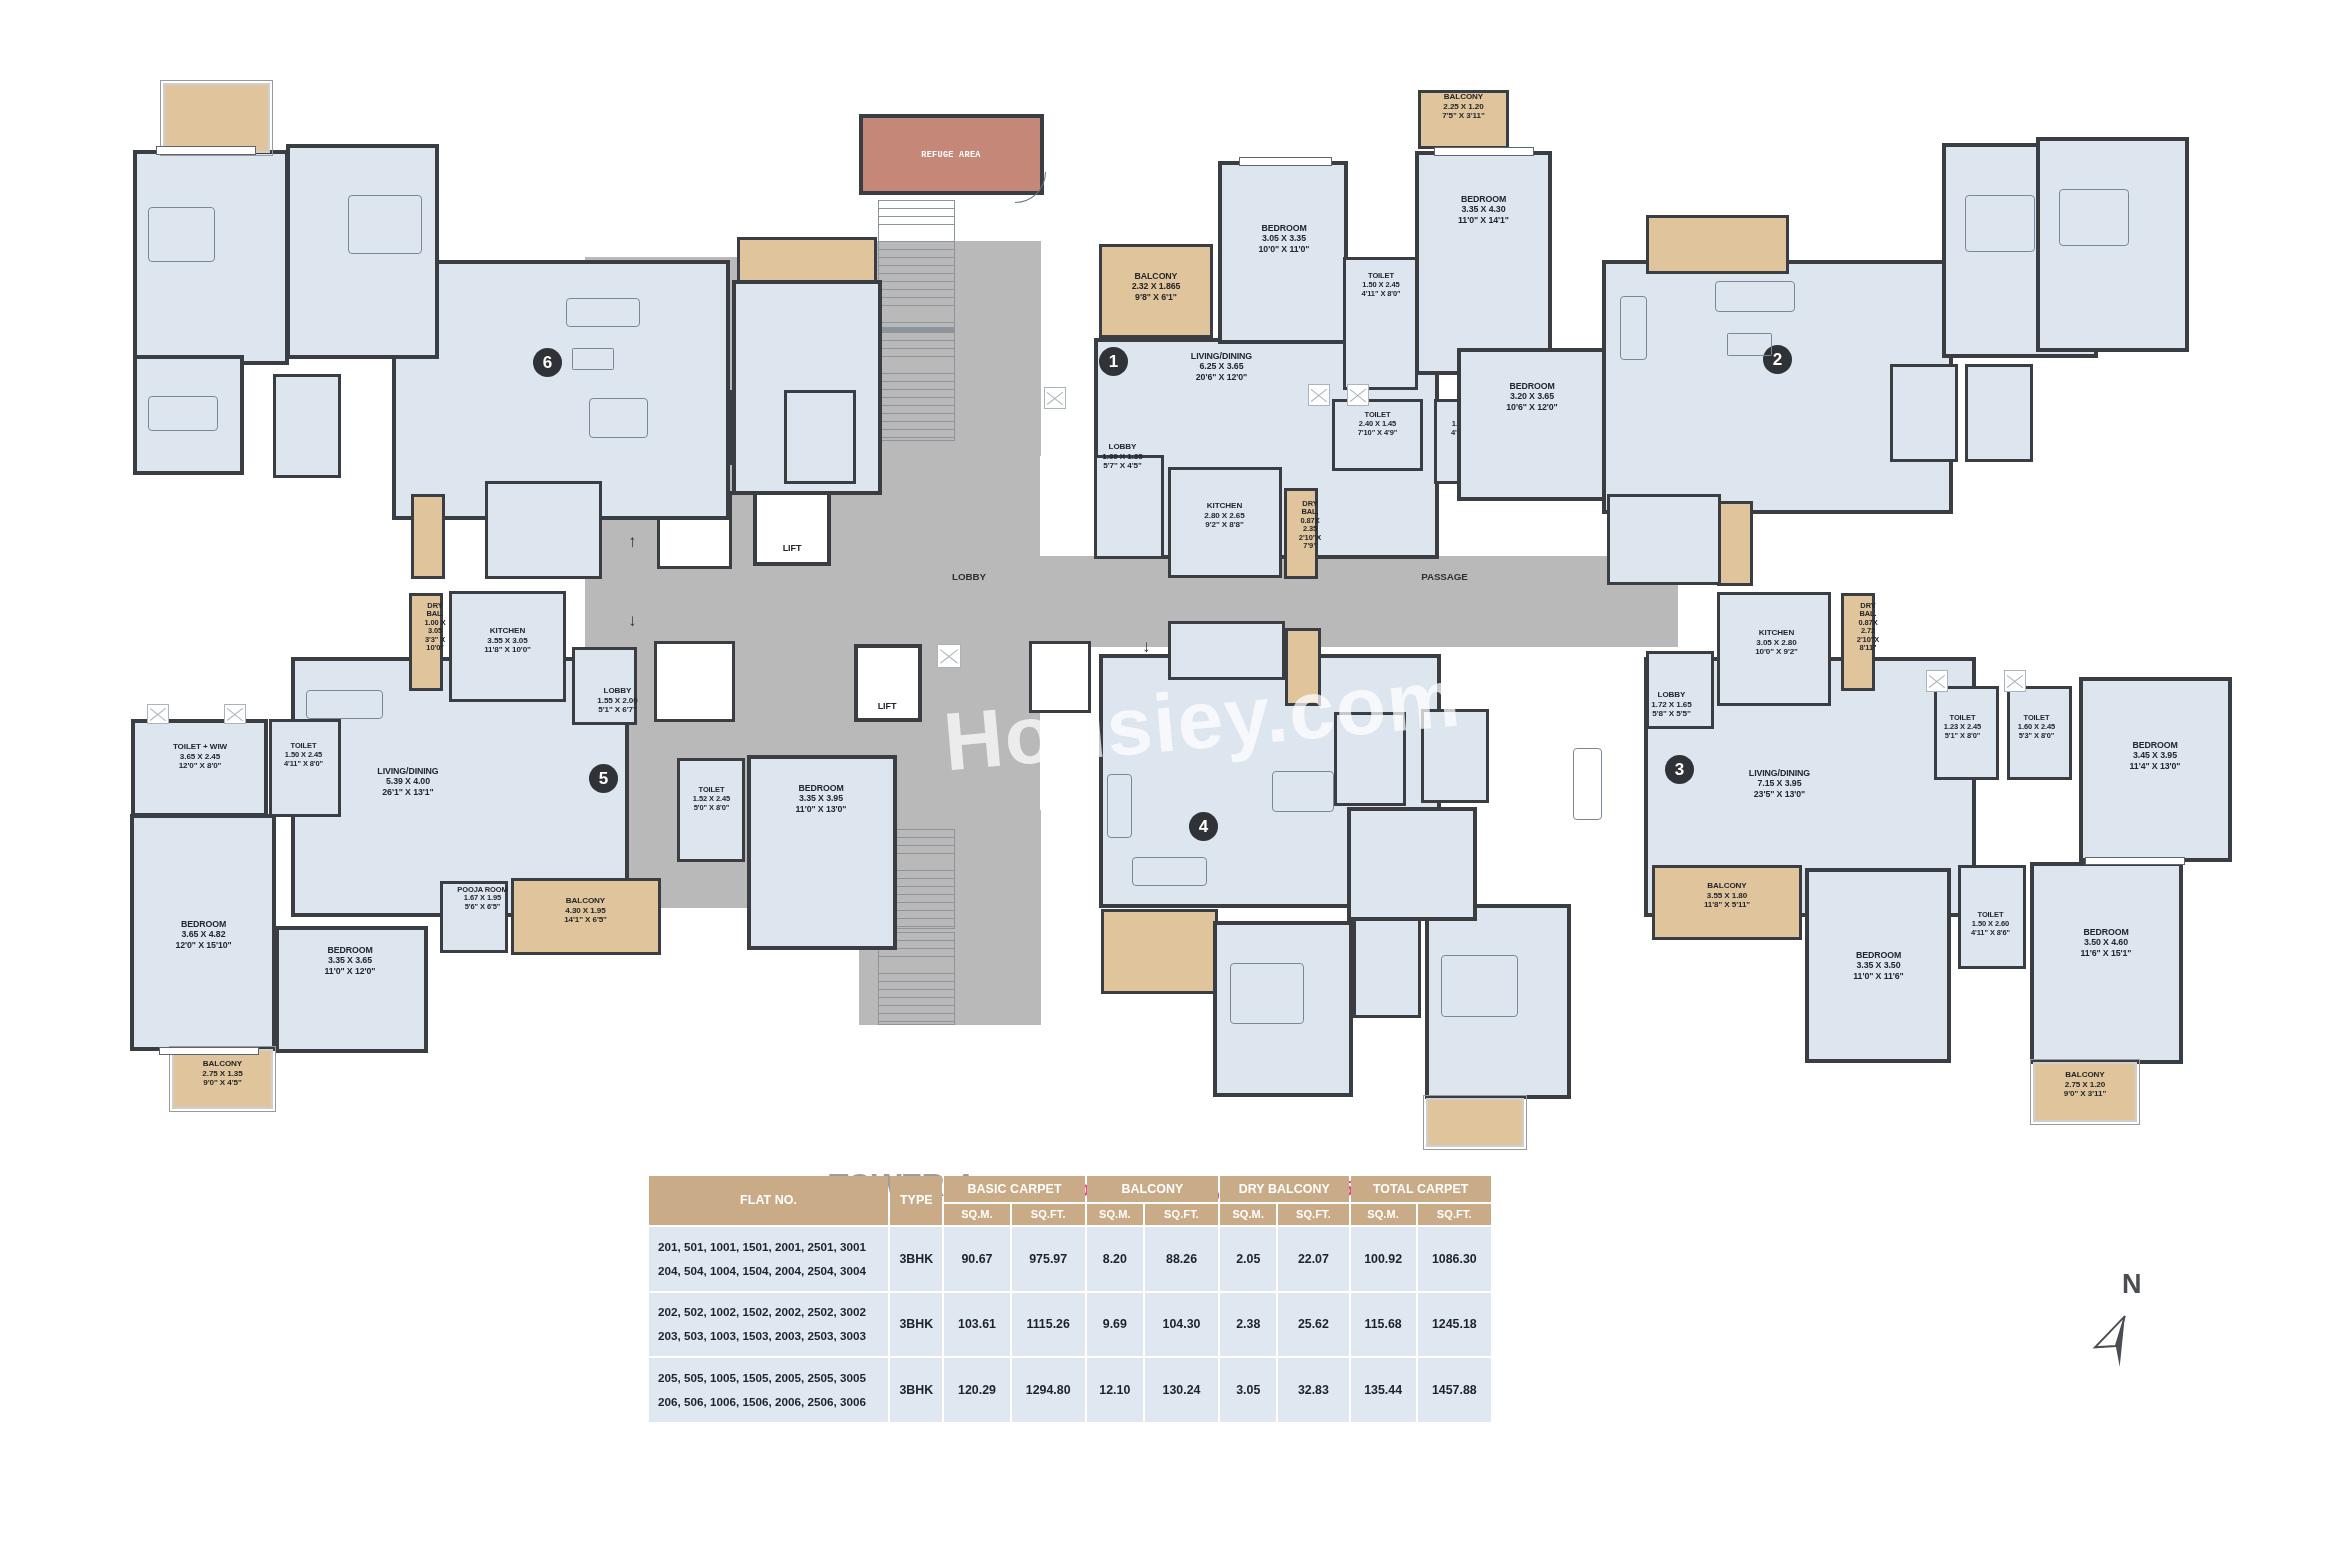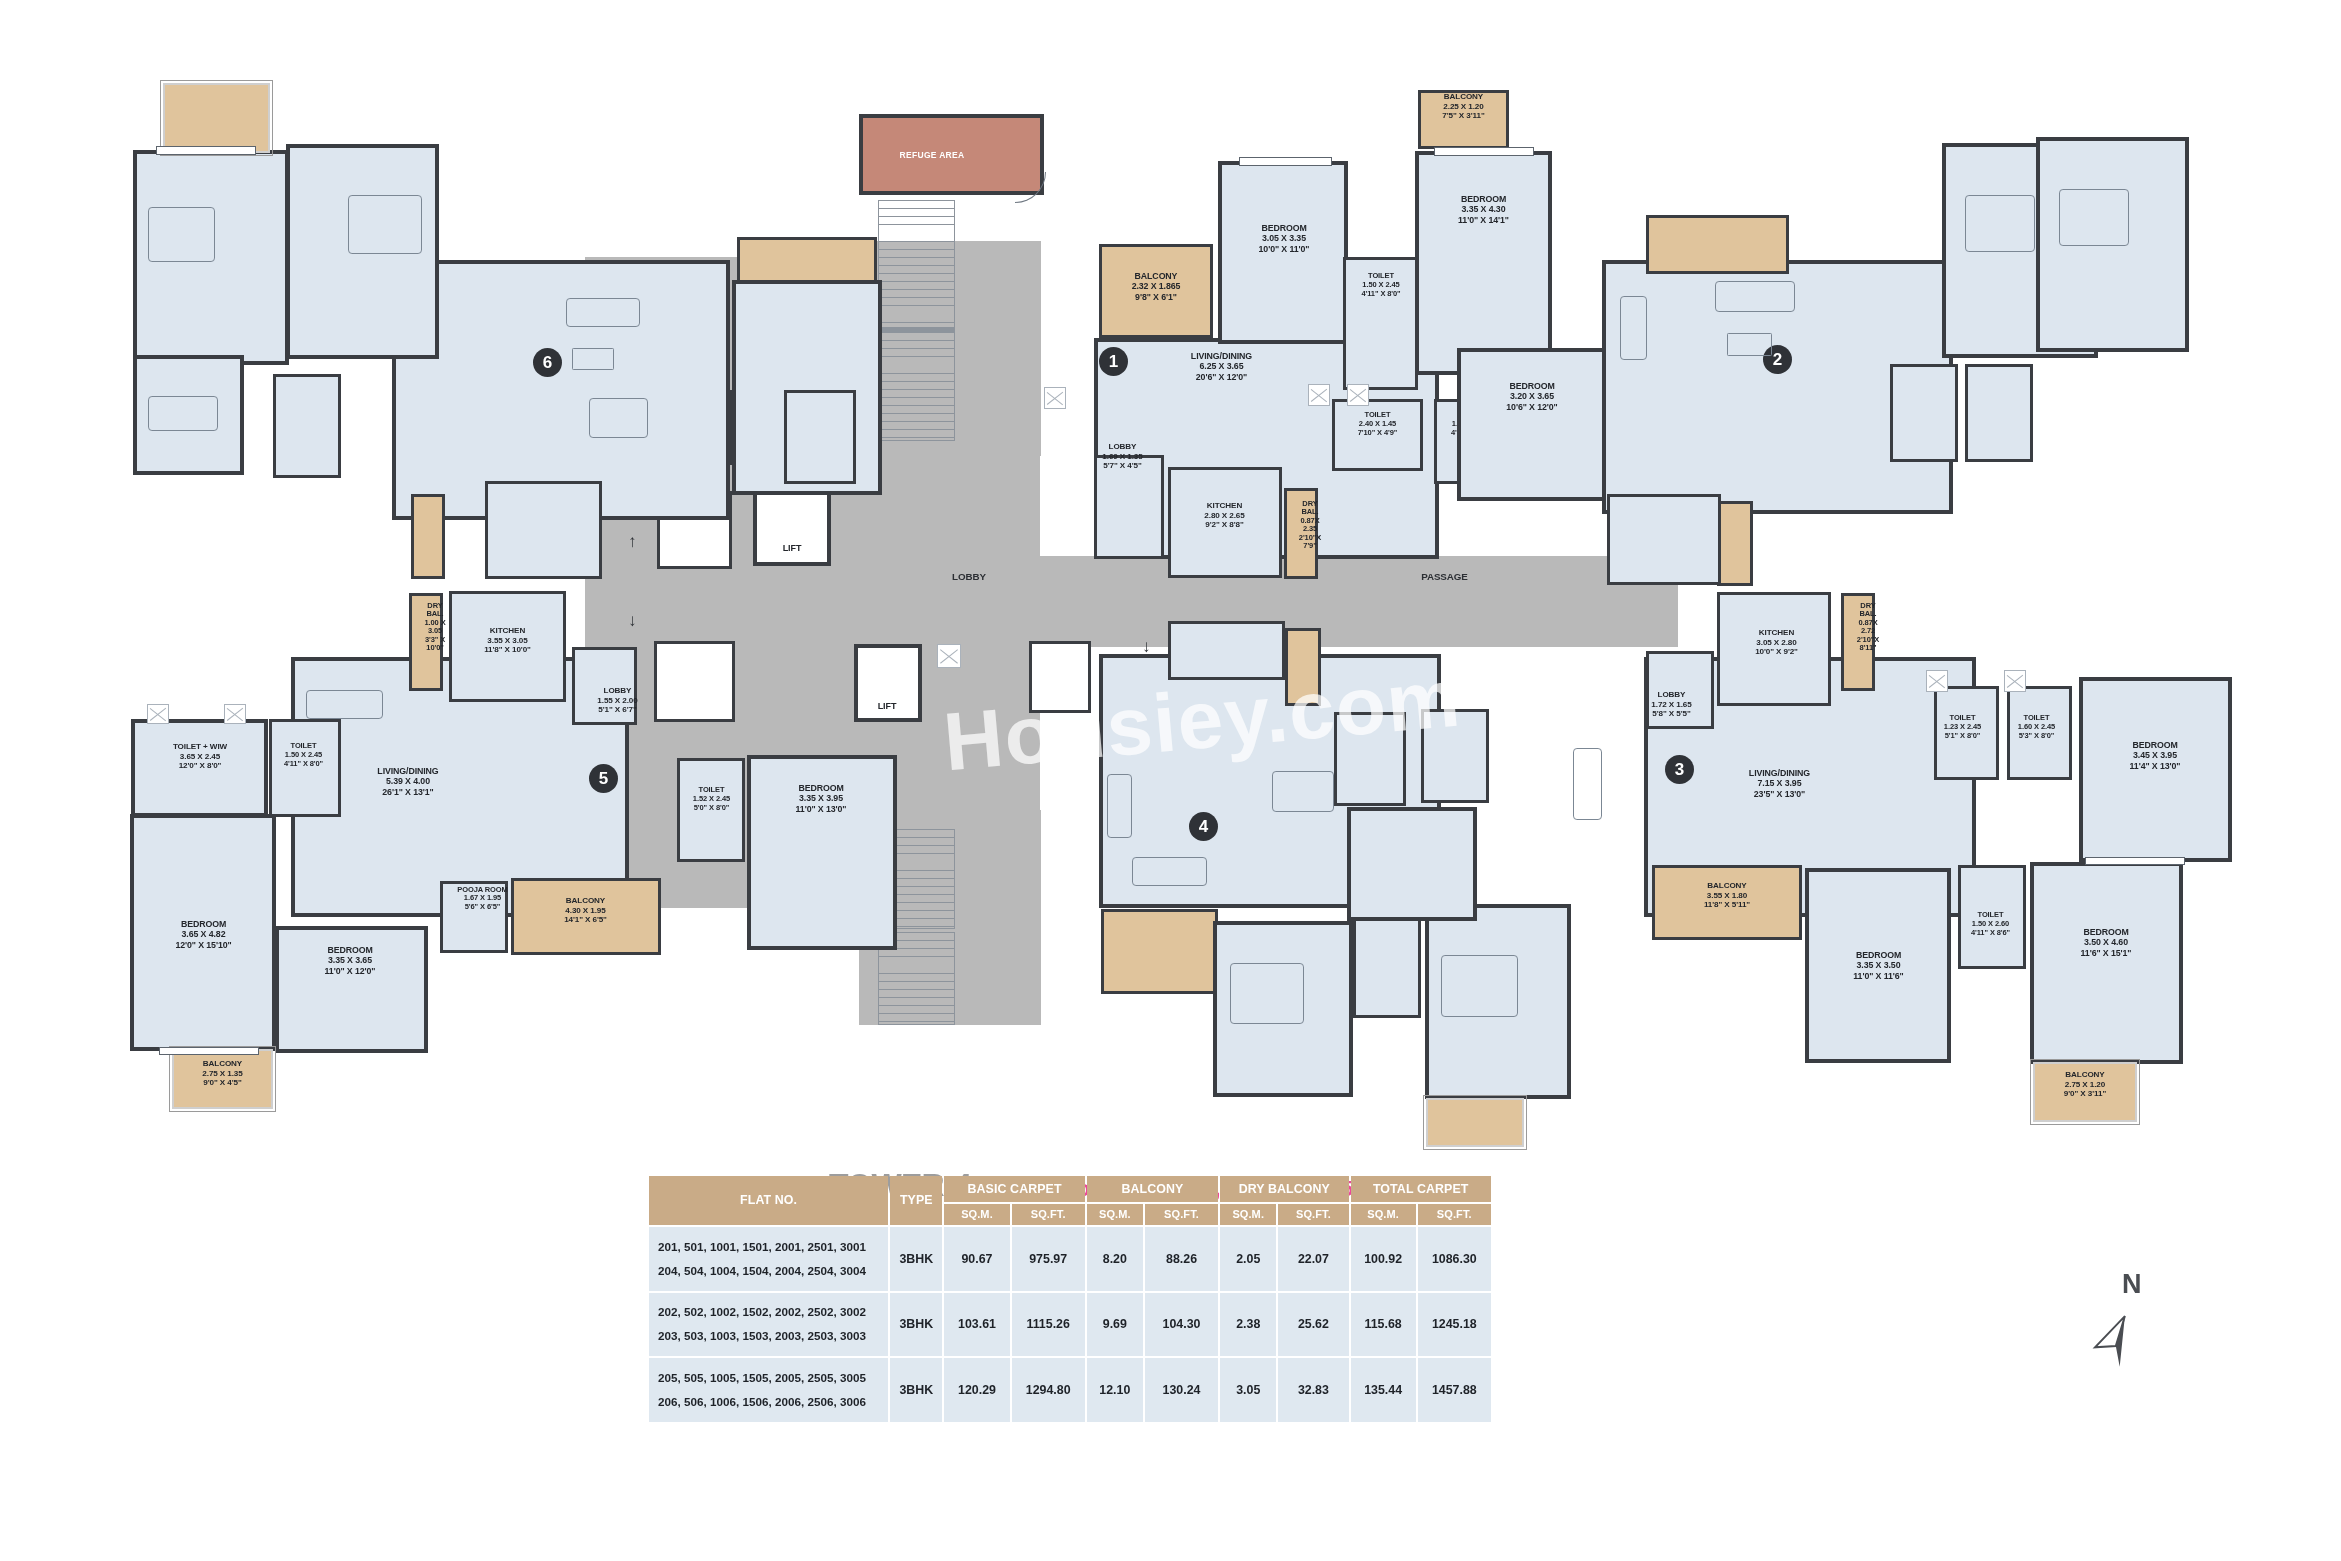--- a/index.html
+++ b/index.html
@@ -84,21 +84,21 @@
 
   <div class="core" style="left:585px;top:257px;width:455px;height:651px;"></div>
   <div class="core" style="left:839px;top:556px;width:839px;height:91px;"></div>
   <div class="core" style="left:859px;top:241px;width:182px;height:215px;"></div>
   <div class="core" style="left:859px;top:810px;width:182px;height:215px;"></div>
 
   <div class="lbl core-t" style="left:930px;top:571px;width:78px;">LOBBY</div>
   <div class="lbl core-t" style="left:1399px;top:571px;width:91px;">PASSAGE</div>
 
   <div class="refuge" style="left:859px;top:114px;width:185px;height:81px;"></div>
-  <div class="lbl refuge-t" style="left:862px;top:150px;width:140px;">REFUGE AREA</div>
+  <div class="lbl refuge-t" style="left:881px;top:150px;width:140px;font-family:Liberation Mono, monospace;">REFUGE AREA</div>
   <div class="swing" style="left:1015px;top:172px;width:30px;height:30px;border-left:none;border-top:none;border-radius:0 0 100% 0;"></div>
 
   <div class="stair" style="left:878px;top:200px;width:75px;height:127px;"></div>
   <div class="stair" style="left:878px;top:332px;width:75px;height:107px;"></div>
   <div class="wall" style="left:877px;top:327px;width:78px;height:5.9px;background:#8d949c;"></div>
 
   <div class="stair" style="left:878px;top:829px;width:75px;height:98px;"></div>
   <div class="stair" style="left:878px;top:932px;width:75px;height:91px;"></div>
 
   <div class="shaft" style="left:664px;top:390px;width:68px;height:75px;"></div>

